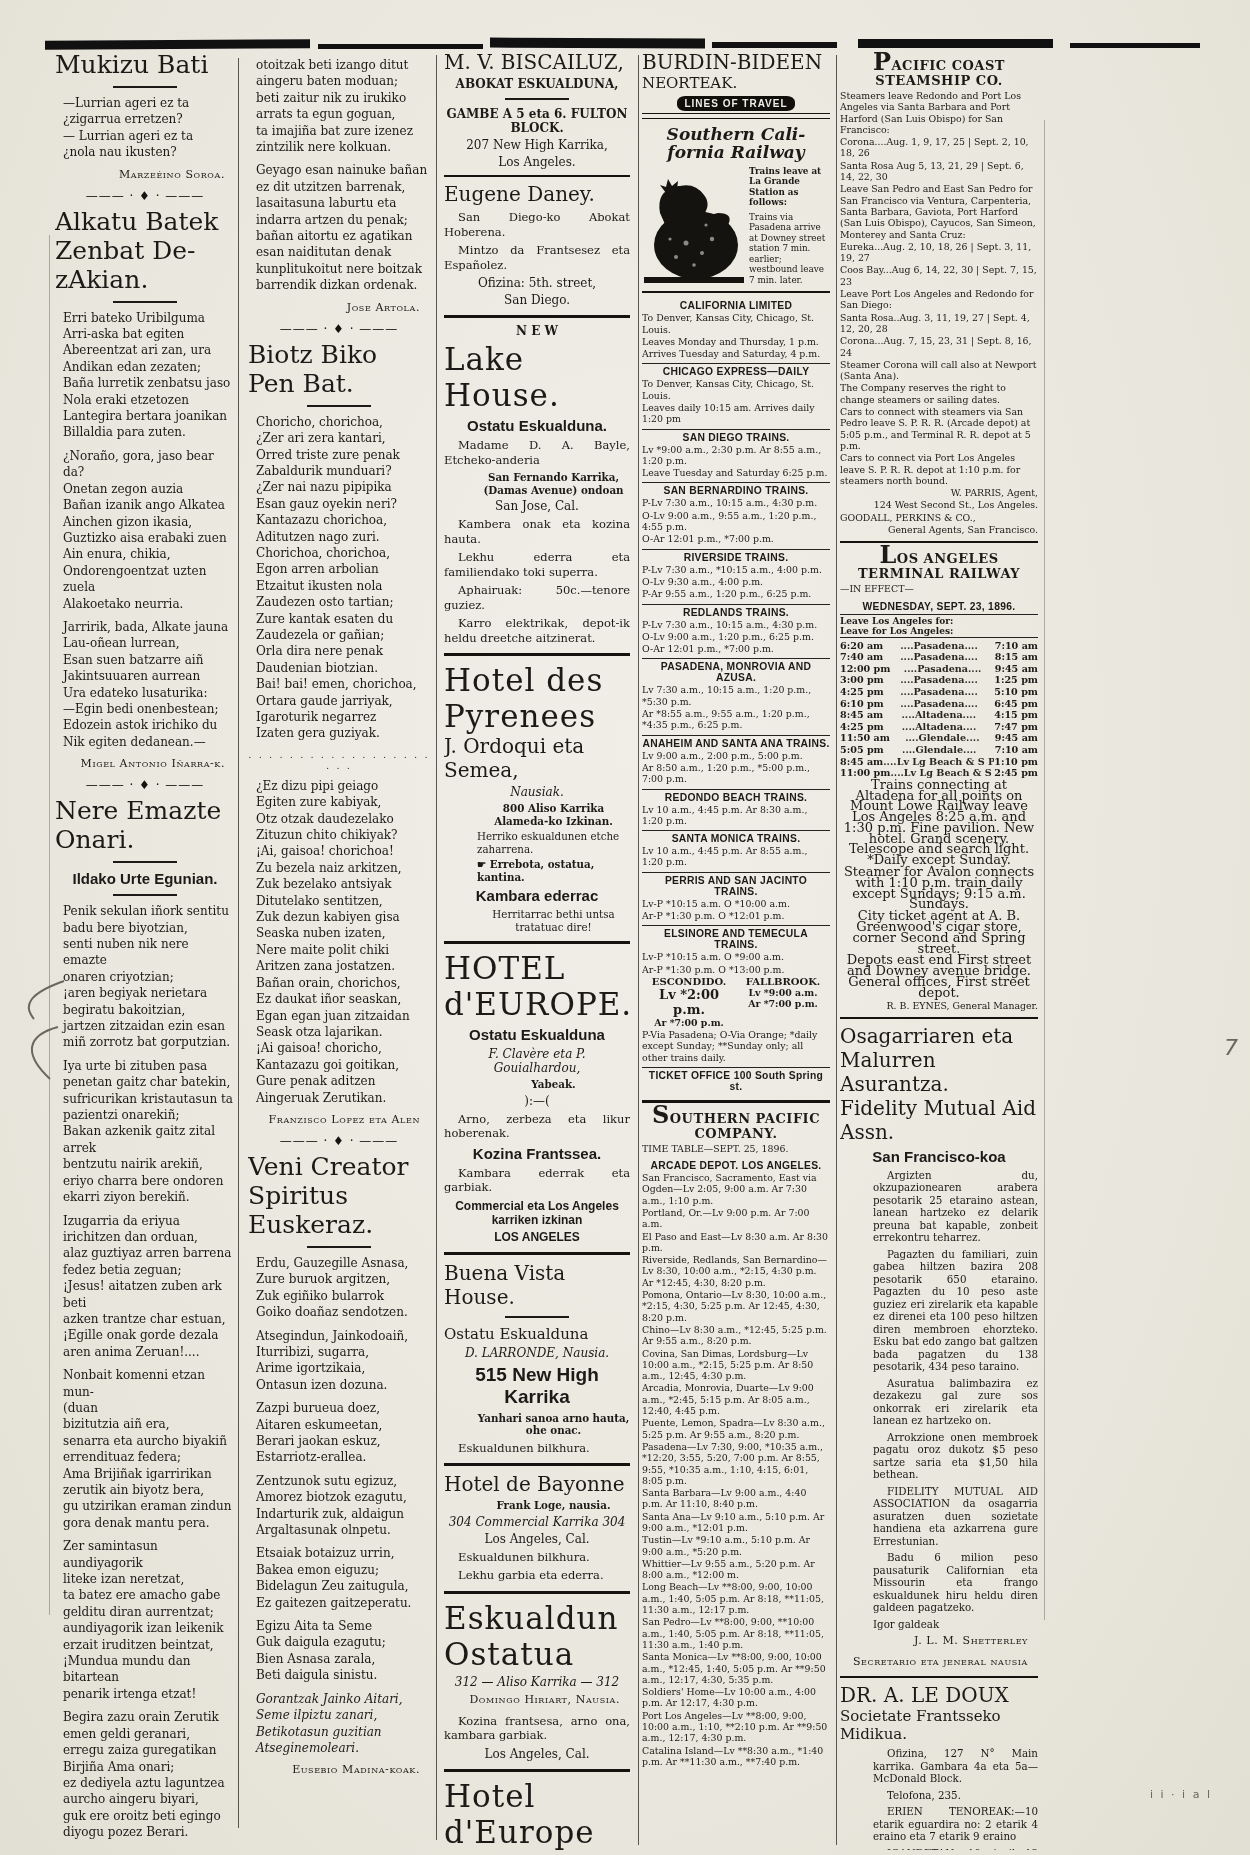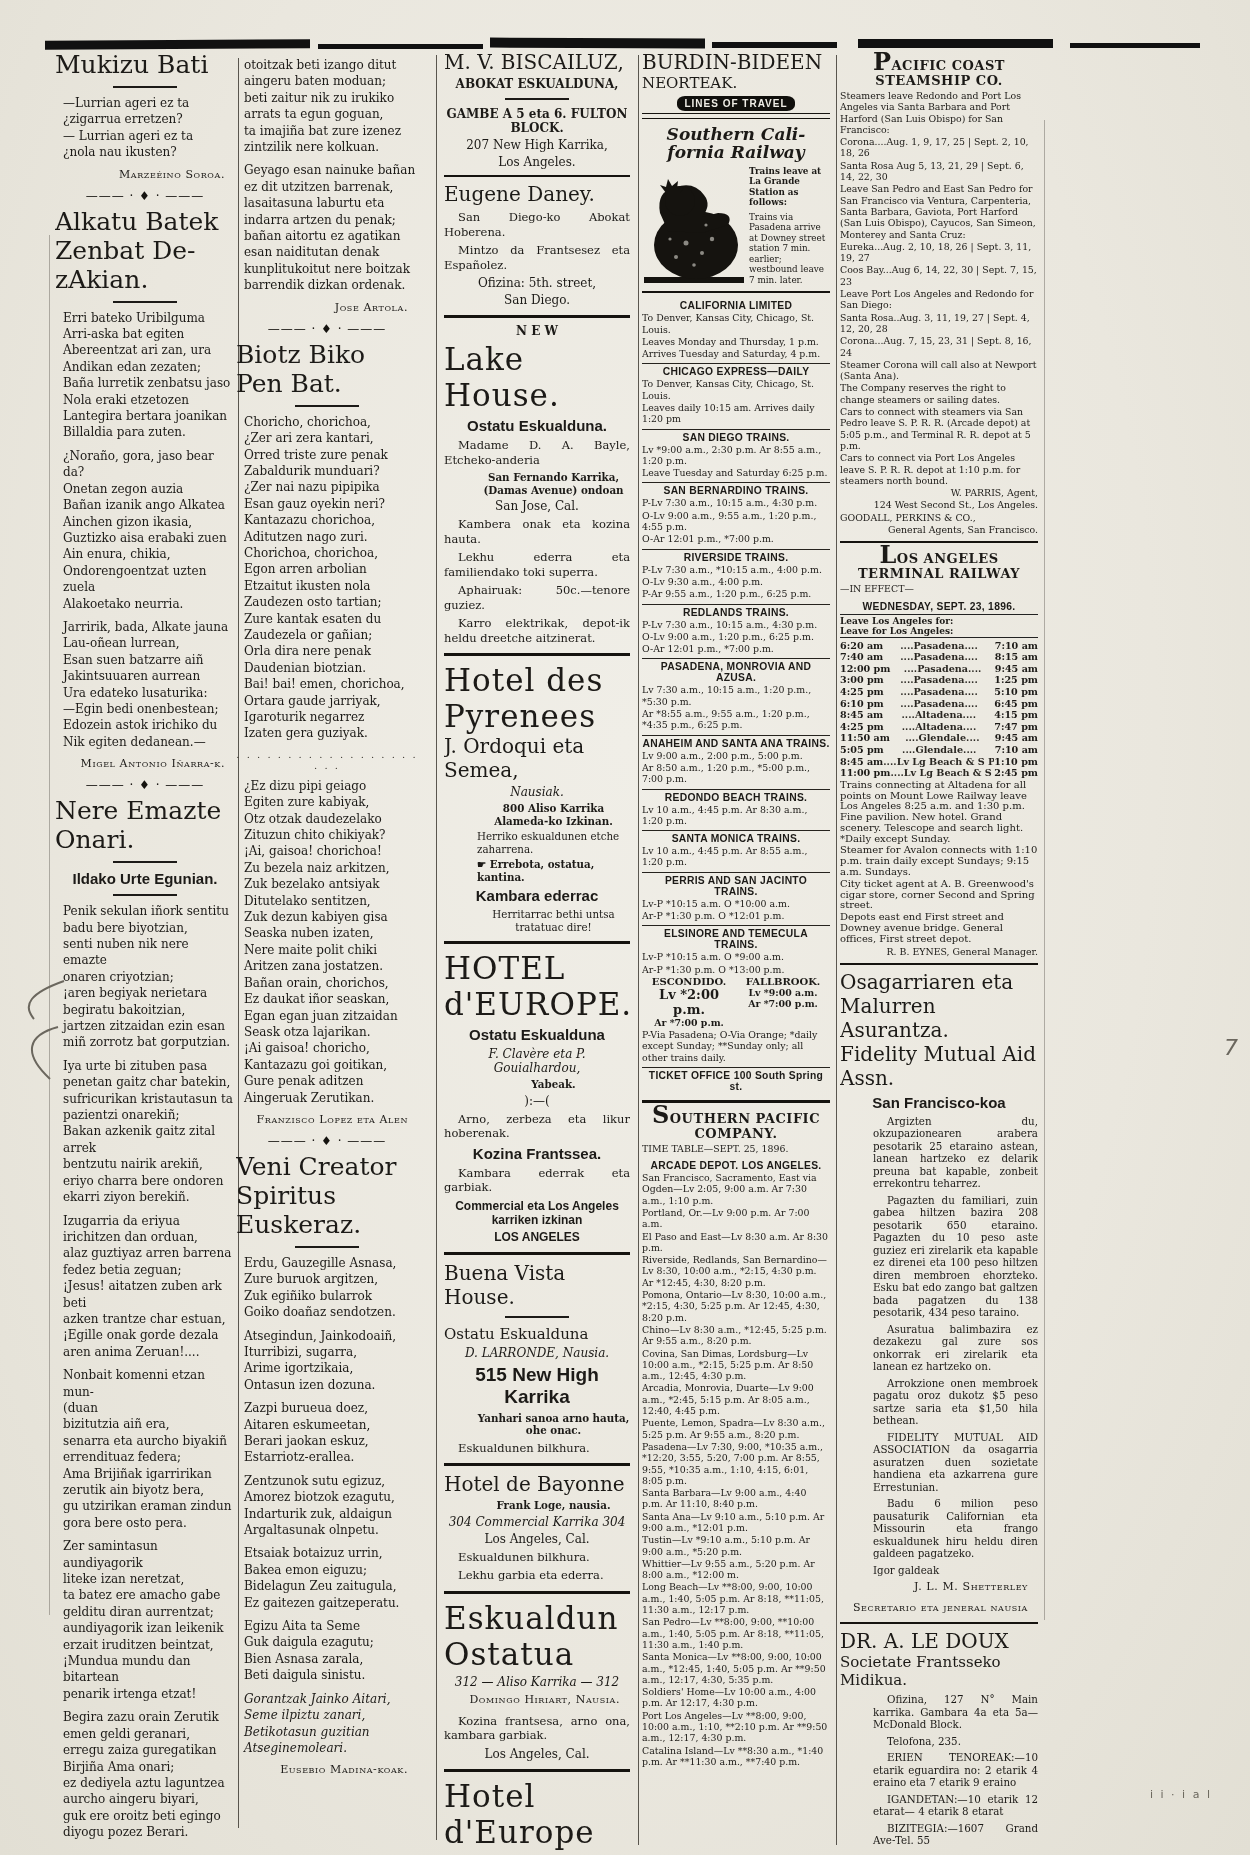--- a/index.html
+++ b/index.html
@@ -43,21 +43,21 @@
   .rule2{border-top:2px solid #15130f;margin:6px 0 5px;}
   .thin{width:64px;margin:7px auto;border-top:2px solid #1c1a17;}
   .fancy{text-align:center;font-size:12px;letter-spacing:1px;margin:8px 0 4px;color:#15130f;}
 
   
   .schedhead{font-family:"Liberation Sans",sans-serif;font-weight:bold;font-size:10.3px;text-align:center;
     border-top:1px solid #26231e;padding-top:2px;margin-top:4px;letter-spacing:.3px;}
   .schedhead.nr{border-top:none;}
   .sched{font-size:9.4px;line-height:11.3px;font-weight:normal;margin:1px 0;}
   .schedn{font-size:9.4px;line-height:11.3px;margin:1px 0;}
-  .tiny{font-size:10px;line-height:10.8px;}
+  .tiny{font-size:13px;line-height:10.8px;text-align:center;}
 
   .banner{background:#100f0c;color:#efede6;font-family:"Liberation Sans",sans-serif;font-weight:bold;
     font-size:10px;text-align:center;width:118px;margin:4px auto 2px;padding:2px 0;letter-spacing:1px;
     border-radius:8px/6px;}
   .wavy{height:4px;border-top:1px solid #15130f;border-bottom:1px solid #15130f;margin:2px 0 4px;}
 
   .lionrow{display:flex;align-items:flex-end;margin:2px 0 0;}
   .lionrow svg{flex:0 0 auto;}
   .lionside{font-size:8.8px;line-height:10.5px;font-weight:bold;padding-left:3px;}
 
@@ -177,21 +177,21 @@
         </div>
         <div class="verse">
           <span class="vi">Nonbait komenni etzan mun-</span>
           <span class="vi">                    (duan</span>
           <span class="vi">bizitutzia aiñ era,</span>
           <span class="vi">senarra eta aurcho biyakiñ</span>
           <span class="vi">errendituaz federa;</span>
           <span class="vi">Ama Brijiñak igarririkan</span>
           <span class="vi">zerutik ain biyotz bera,</span>
           <span class="vi">gu utzirikan eraman zindun</span>
-          <span class="vi">gora bere osto pera.</span>
+          <span class="vi">gora denak mantu pera.</span>
         </div>
         <div class="verse">
           <span class="vi">Zer samintasun aundiyagorik</span>
           <span class="vi">liteke izan neretzat,</span>
           <span class="vi">ta batez ere amacho gabe</span>
           <span class="vi">gelditu diran aurrentzat;</span>
           <span class="vi">aundiyagorik izan leikenik</span>
           <span class="vi">erzait iruditzen beintzat,</span>
           <span class="vi">¡Mundua mundu dan bitartean</span>
           <span class="vi">penarik irtenga etzat!</span>
@@ -203,21 +203,21 @@
           <span class="vi">Birjiña Ama onari;</span>
           <span class="vi">ez dediyela aztu laguntzea</span>
           <span class="vi">aurcho aingeru biyari,</span>
           <span class="vi">guk ere oroitz beti egingo</span>
           <span class="vi">diyogu pozez Berari.</span>
         </div>
         <div class="verse">
           <span class="vi">Zutzaz sekulan ez naiz aztuko</span>
         </div>
       </div>
-      <div class="col" style="left: 236px; width: 182px;">
+      <div class="col" style="left: 248px; width: 182px;">
         <div class="verse">
           <span class="vi">otoitzak beti izango ditut</span>
           <span class="vi">aingeru baten moduan;</span>
           <span class="vi">beti zaitur nik zu irukiko</span>
           <span class="vi">arrats ta egun goguan,</span>
           <span class="vi">ta imajiña bat zure izenez</span>
           <span class="vi">zintzilik nere kolkuan.</span>
         </div>
         <div class="verse">
           <span class="vi">Geyago esan nainuke bañan</span>

